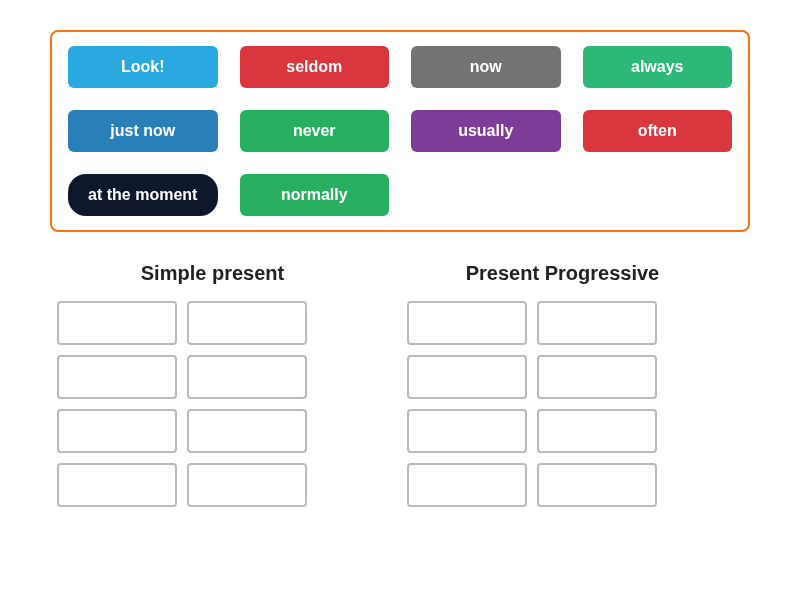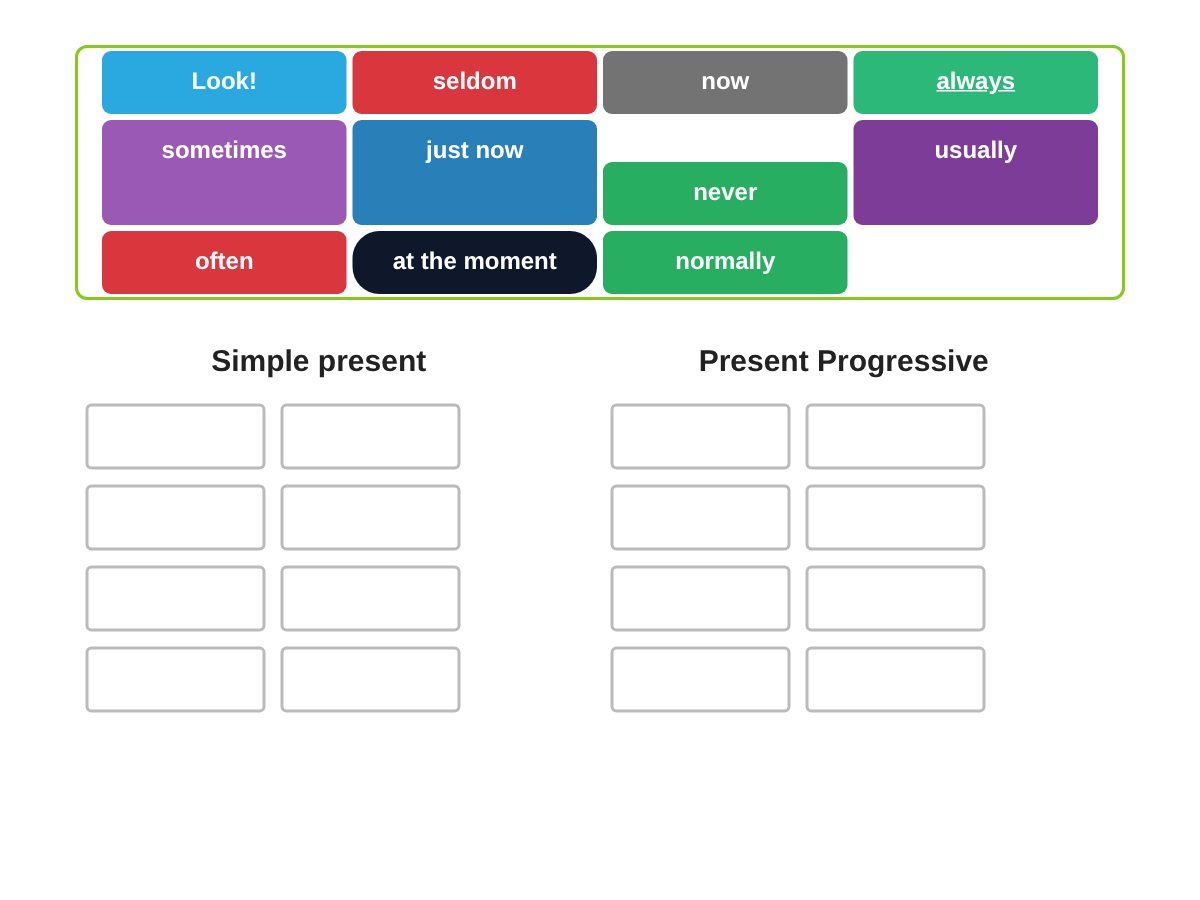--- a/index.html
+++ b/index.html
@@ -5,28 +5,28 @@
     * { box-sizing: border-box; margin: 0; padding: 0; }
     body {
       background: #fff;
       font-family: Arial, sans-serif;
       width: 800px;
       min-height: 600px;
       padding: 20px;
     }
 
     .word-bank {
-      border: 2px solid #84cc16;
+      border: 2px solid #f97316;
       border-radius: 8px;
-      padding: 2px 16px;
+      padding: 14px 16px;
       margin: 10px auto;
       max-width: 700px;
       display: grid;
       grid-template-columns: repeat(4, 1fr);
-      gap: 4px;
+      gap: 22px;
     }
 
     .word-tile {
       border-radius: 6px;
       padding: 12px 10px;
       text-align: center;
       color: #fff;
       font-weight: bold;
       font-size: 16px;
       cursor: pointer;
@@ -74,24 +74,23 @@
       background: #fff;
     }
   </style>
 </head>
 <body>
 
 <div class="word-bank">
 <div class="word-tile" style="background-color: rgb(41, 169, 224);">Look!</div>
     <div class="word-tile" style="background-color: rgb(217, 54, 62);">seldom</div>
     <div class="word-tile" style="background-color: #737373;">now</div>
-    <div class="word-tile" style="background-color: rgb(44, 184, 120); text-decoration: underline;">always</div>
-    <div class="word-tile" style="background-color: rgb(155, 89, 182);">sometimes</div>
+    <div class="word-tile" style="background-color: rgb(44, 184, 120);">always</div>
     <div class="word-tile" style="background-color: rgb(41, 128, 185);">just now</div>
-    <div class="word-tile" style="background-color: rgb(39, 174, 96); margin-top: 28px;">never</div>
+    <div class="word-tile" style="background-color: rgb(39, 174, 96);">never</div>
     <div class="word-tile" style="background-color: rgb(125, 60, 152);">usually</div>
     <div class="word-tile" style="background-color: rgb(217, 54, 62);">often</div>
     <div class="word-tile" style="background-color: #0f172a; border-radius: 18px;">at the moment</div>
     <div class="word-tile" style="background-color: rgb(39, 174, 96);">normally</div>
   </div>
 
 <div class="categories">
   <div class="category-title">Simple present</div>
   <div class="category-title">Present Progressive</div>
 </div>

